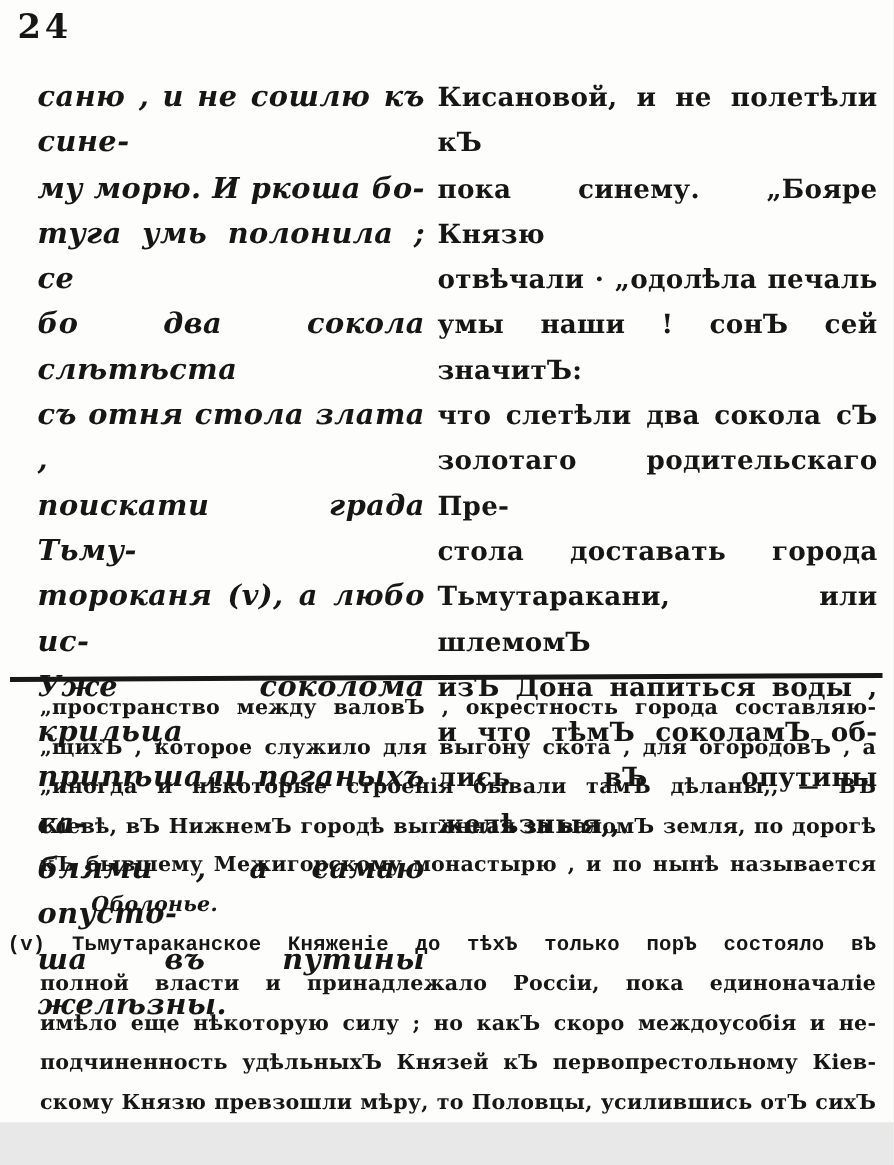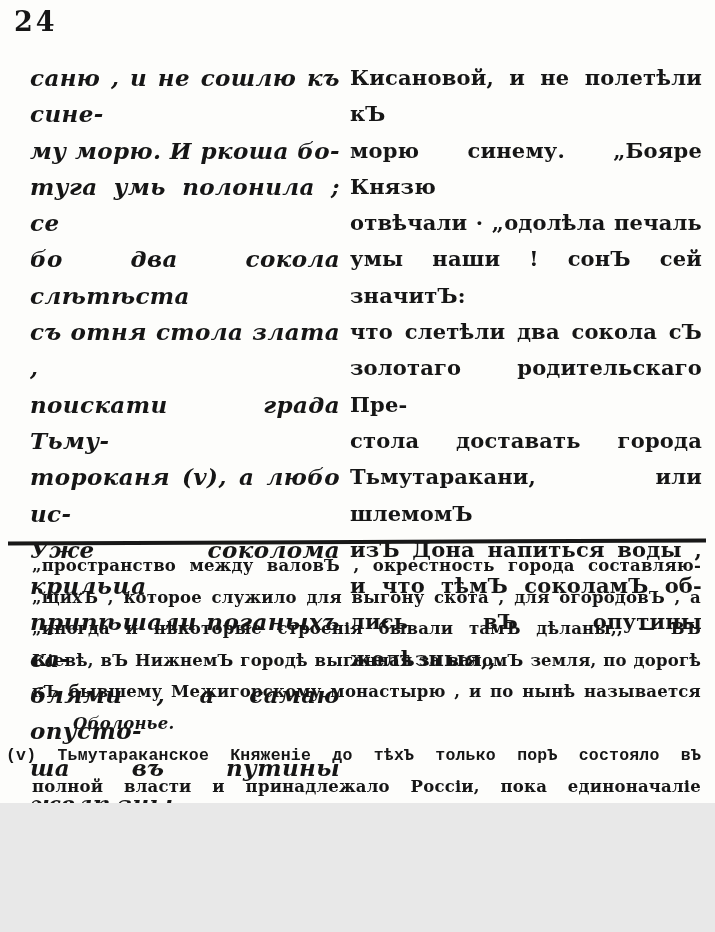--- a/index.html
+++ b/index.html
@@ -1,18 +1,18 @@
 <!DOCTYPE html>
 <html><head>
 <meta charset="utf-8">
 <style>
   html,body { margin:0; padding:0; background:#e8e8e8; }
   .page {
     position:relative;
-    width:715px; height:803px;
+    width:715px; height:898px;
     margin:0 auto;
     background:#fdfdfb;
     color:#161616;
     font-family:"DejaVu Serif", serif;
     overflow:hidden;
   }
   .page-number {
     position:absolute; left:14px; top:6px;
     font-size:27px; font-weight:bold; letter-spacing:3px;
     font-family:"DejaVu Serif", serif;
@@ -76,21 +76,21 @@
       <div class="line">поискати града Тьму-</div>
       <div class="line">тороканя (v), а любо ис-</div>
       <div class="line">Уже соколома крильца</div>
       <div class="line">припѣшали поганыхъ са-</div>
       <div class="line">блями , а самаю опусто-</div>
       <div class="line">ша въ путины желѣзны.</div>
     </div>
 
     <div class="col col-right">
       <div class="line">Кисановой, и не полетѣли кЪ</div>
-      <div class="line">морю синему. „Бояре Князю</div>
+      <div class="line">пока синему. „Бояре Князю</div>
       <div class="line">отвѣчали · „одолѣла печаль</div>
       <div class="line">умы наши ! сонЪ сей значитЪ:</div>
       <div class="line">что слетѣли два сокола сЪ</div>
       <div class="line">золотаго родительскаго Пре-</div>
       <div class="line">стола доставать города</div>
       <div class="line">Тьмутаракани, или шлемомЪ</div>
       <div class="line">изЪ Дона напиться воды ,</div>
       <div class="line">и что тѣмЪ соколамЪ об-</div>
       <div class="line">лись вЪ опутины желѣзныя,,.</div>
     </div>

